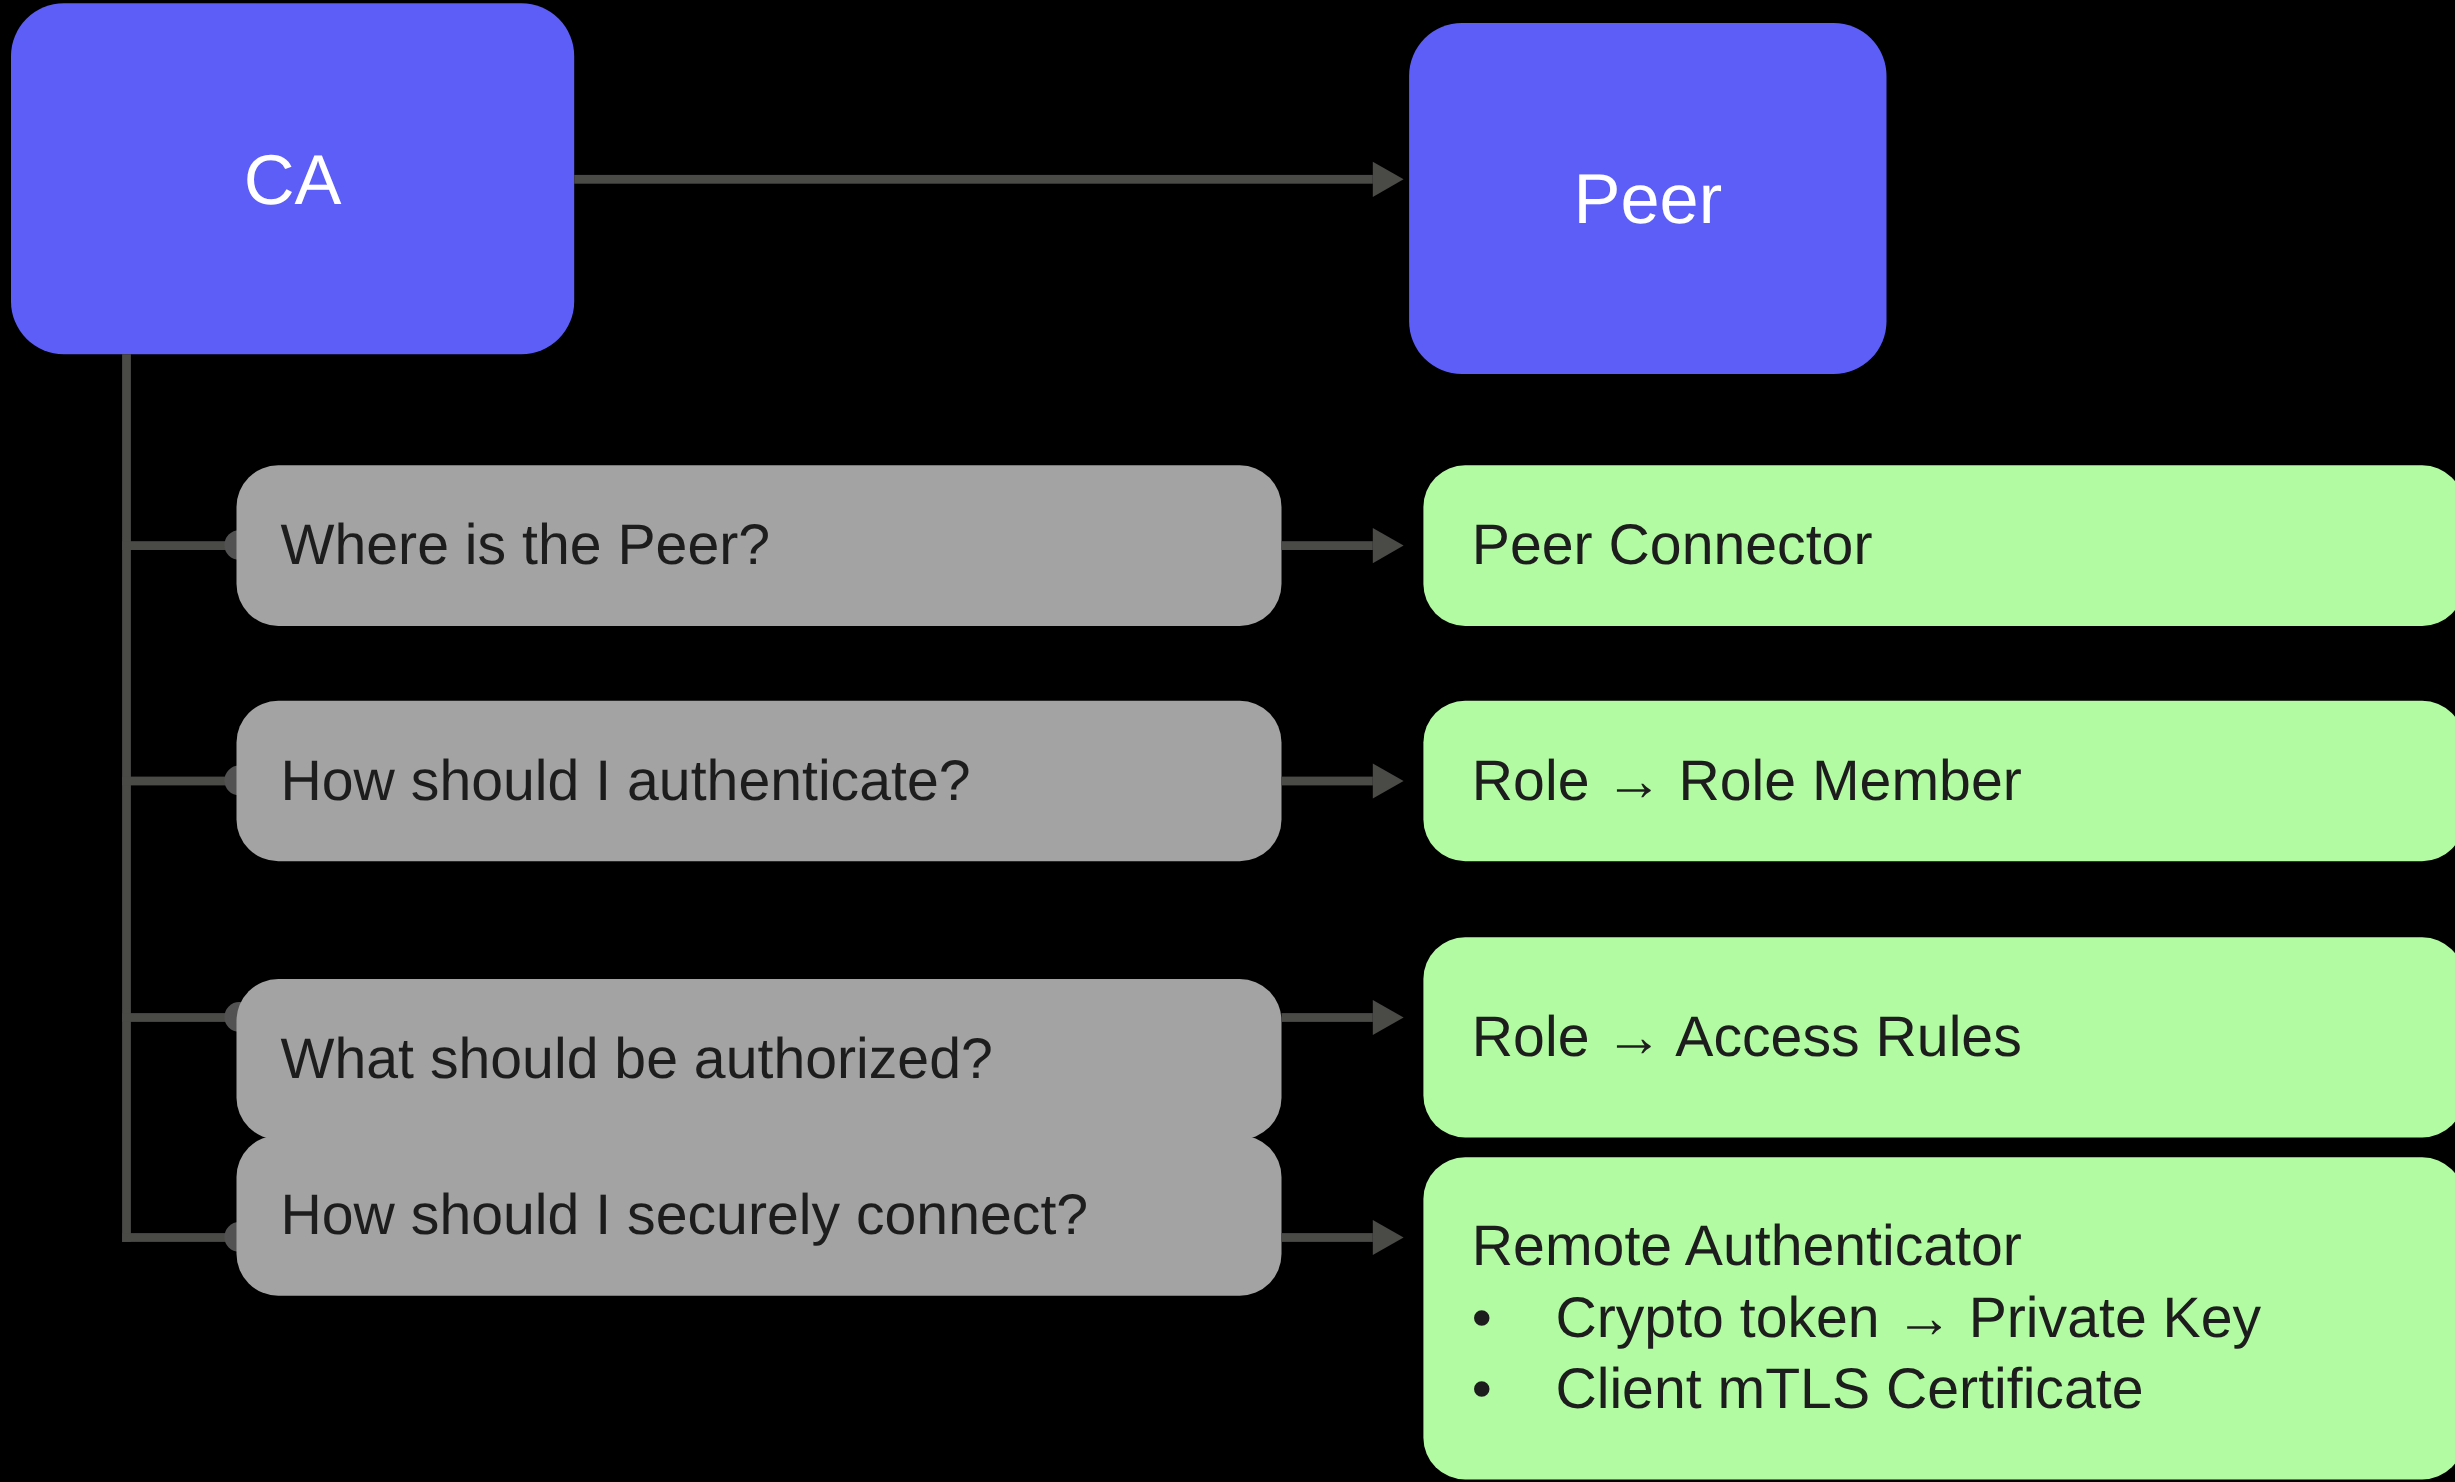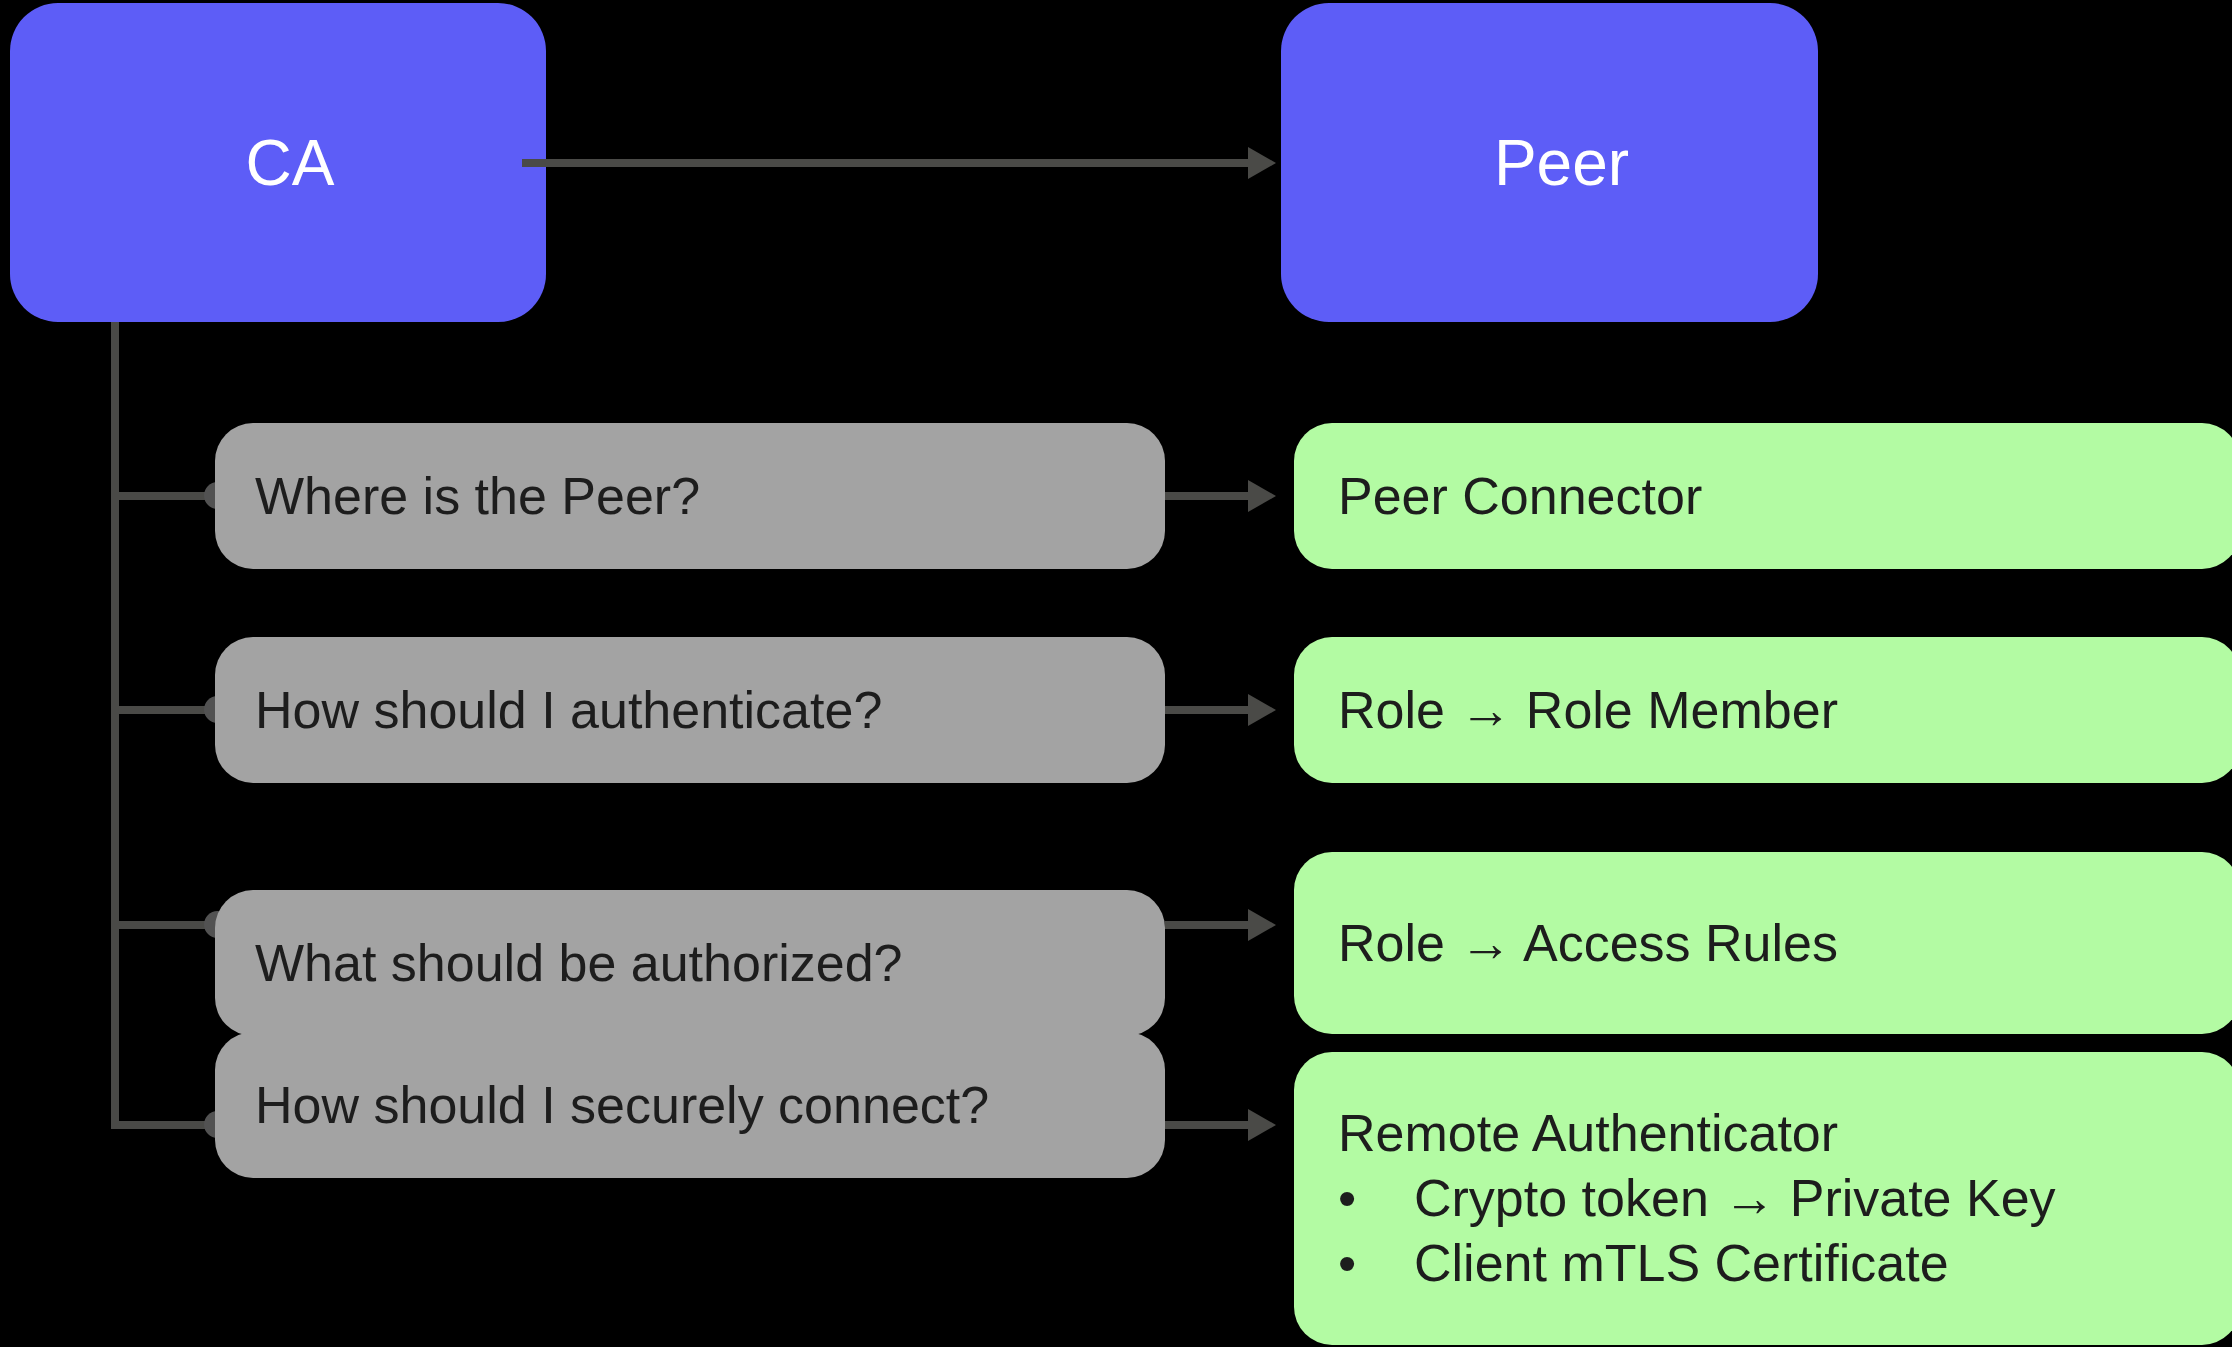--- a/index.html
+++ b/index.html
@@ -19,21 +19,20 @@
   .entity {
     position: absolute;
     background: #5d5df7;
     border-radius: 48px;
     display: flex;
     align-items: center;
     justify-content: center;
     color: #ffffff;
     font-size: 64px;
     line-height: 1;
-    padding-left: 24px;
   }
   
   .qbox {
     position: absolute;
     left: 215px;
     width: 950px;
     height: 146px;
     background: #a3a3a3;
     border-radius: 38px;
     display: flex;
@@ -88,21 +87,21 @@
   }
 </style>
 </head>
 <body>
 
 <div class="stage">
 
   <div class="entity" style="left:10px; top:3px; width:512px; height:319px;">
     <span>CA</span>
   </div>
-  <div class="entity" style="left:1281px; top:3px; width:513px; height:319px;">
+  <div class="entity" style="left:1281px; top:21px; width:434px; height:319px;">
     <span>Peer</span>
   </div>
 
   <div class="hline" style="left:522px; top:159px; width:726px;"></div>
   <div class="ahead" style="left:1248px; top:147px;"></div>
 
   <div class="vline" style="left:111px; top:322px; height:807px;"></div>
 
   <div class="hline" style="left:111px; top:492px; width:99px;"></div>
   <div class="dot" style="left:204px; top:482px;"></div>

